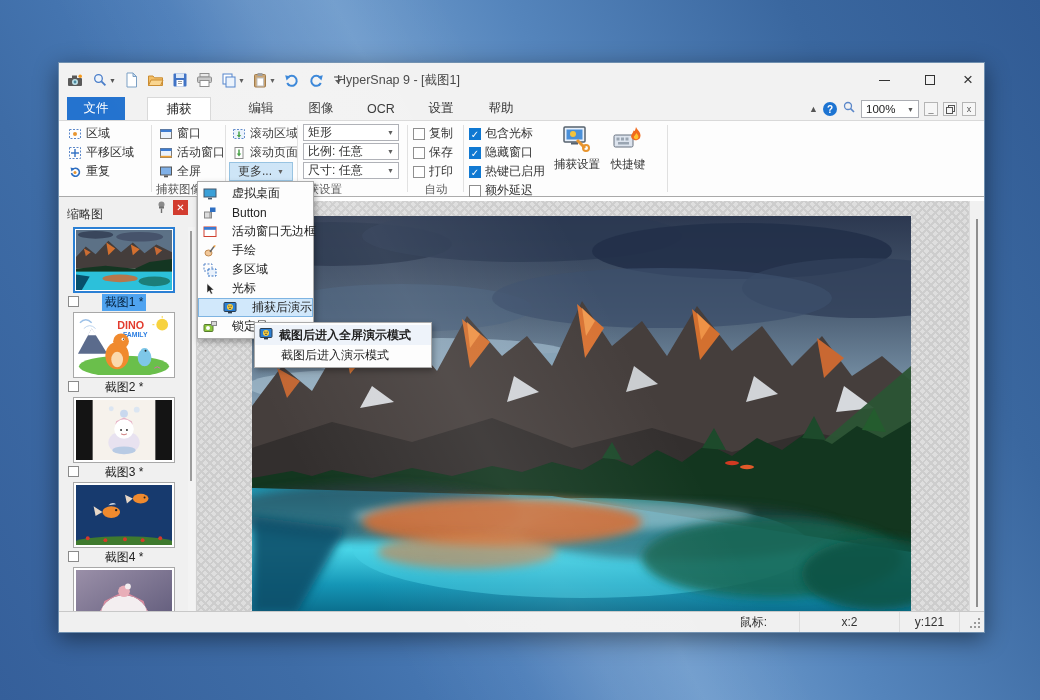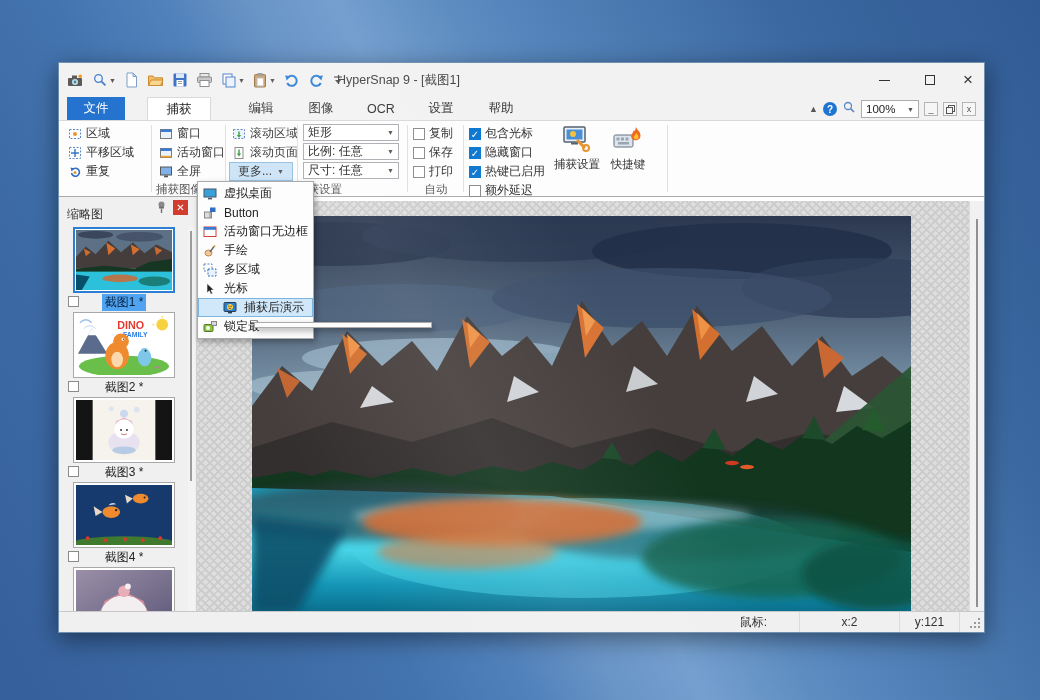--- a/index.html
+++ b/index.html
@@ -75,21 +75,21 @@
   .hatch { position:absolute; left:0; top:4px; right:15px; bottom:0; background-color:#dedede;
     background-image:repeating-linear-gradient(45deg,#cdcdcd 0 2px,rgba(0,0,0,0) 2px 6px),
                      repeating-linear-gradient(-45deg,#cdcdcd 0 2px,rgba(0,0,0,0) 2px 6px); }
   .vscroll { position:absolute; right:0; top:4px; bottom:0; width:15px; background:#f1f1f1; border-left:1px solid #dcdcdc; }
   .vscroll .th { position:absolute; left:6px; top:18px; bottom:6px; width:2px; background:#8f8f8f; }
   .mainimg { position:absolute; left:55px; top:19px; width:659px; height:397px; overflow:hidden; }
   .mainimg svg { display:block; }
   
   .menu { position:absolute; left:138px; top:118px; width:117px; background:#fdfdfd; border:1px solid #ababab;
     box-shadow:2px 3px 6px rgba(0,0,0,.3); z-index:30; padding:2px 0; }
-  .mitem { height:19px; display:flex; align-items:center; gap:7px; padding:0 4px 0 5px; font-size:12px; color:#222; white-space:nowrap; }
+  .mitem { height:19px; display:flex; align-items:center; gap:15px; padding:0 4px 0 5px; font-size:12px; color:#222; white-space:nowrap; }
   .mitem.hl { background:#d1e8fb; border:1px solid #7eb4e2; height:19px;padding-left:24px; }
   .mitem .i svg{ display:block; }
   .submenu { position:absolute; left:195px; top:259px; width:178px; background:#fdfdfd; border:1px solid #ababab;
     box-shadow:2px 3px 6px rgba(0,0,0,.3); z-index:40; padding:2px 0; }
   .sitem { height:20px; display:flex; align-items:center; gap:6px; padding:0 6px 0 4px; font-size:12px; color:#222; white-space:nowrap; }
   .sitem.b { font-weight:bold; background:#eef3fa; }
   .sitem.plain { padding-left:26px; }
   
   .statusbar { position:absolute; left:0; bottom:0; width:100%; height:21px; background:#f0f0f0;
     border-top:1px solid #c8c8c8; display:flex; justify-content:flex-end; align-items:stretch; font-size:12px; color:#333; }
@@ -694,20 +694,34 @@
               <rect x="1" y="4.5" width="9" height="7" rx="1" fill="#8cc63f" stroke="#567a2e"></rect>
               <circle cx="5" cy="8" r="2" fill="#fff"></circle>
               <rect x="8.5" y="1.5" width="5" height="4" fill="#d8d8d8" stroke="#888"></rect>
             </svg>
           </span>
           <span>锁定最</span>
         </div>
   </div>
 
   <div class="submenu">
+    <div class="sitem b">
+          <span class="i"><svg width="14" height="14">
+              <rect x="1" y="1.5" width="12" height="9" rx="1" fill="#2a7fd4" stroke="#2c3e50"></rect>
+              <circle cx="7" cy="6" r="3" fill="#ffd23e"></circle>
+              <circle cx="5.9" cy="5.2" r="0.6" fill="#333"></circle>
+              <circle cx="8.1" cy="5.2" r="0.6" fill="#333"></circle>
+              <path d="M5.8 7a1.7 1.7 0 0 0 2.4 0" stroke="#333" fill="none" stroke-width="0.8"></path>
+              <rect x="5" y="10.8" width="4" height="1.6" fill="#2c3e50"></rect>
+            </svg></span>
+          <span>截图后进入全屏演示模式</span>
+        </div>
+    <div class="sitem plain">
+          <span>截图后进入演示模式</span>
+        </div>
   </div>
 
   <div class="statusbar">
     <div class="scell mouse">鼠标:</div>
     <div class="scell cx">x:2</div>
     <div class="scell cy">y:121</div>
     <div class="grip">
       <i style="right:4px;bottom:4px;"></i>
           <i style="right:8px;bottom:4px;"></i>
           <i style="right:12px;bottom:4px;"></i>

